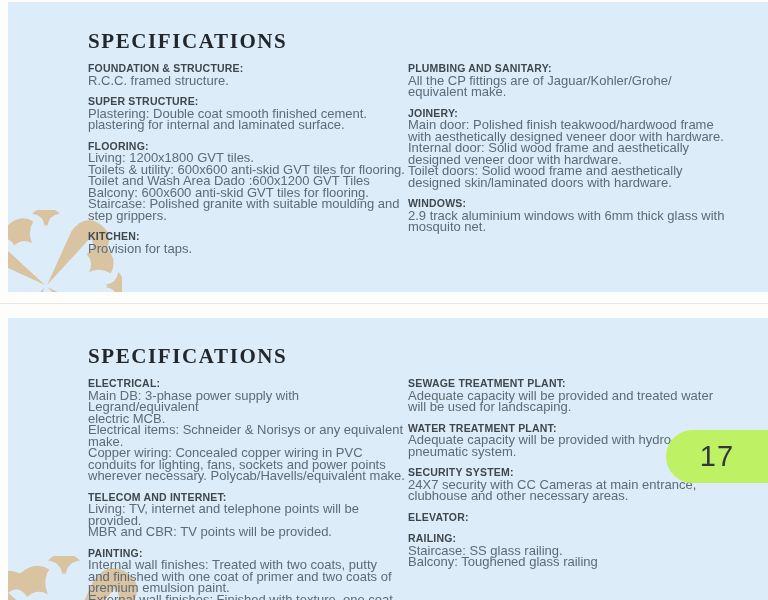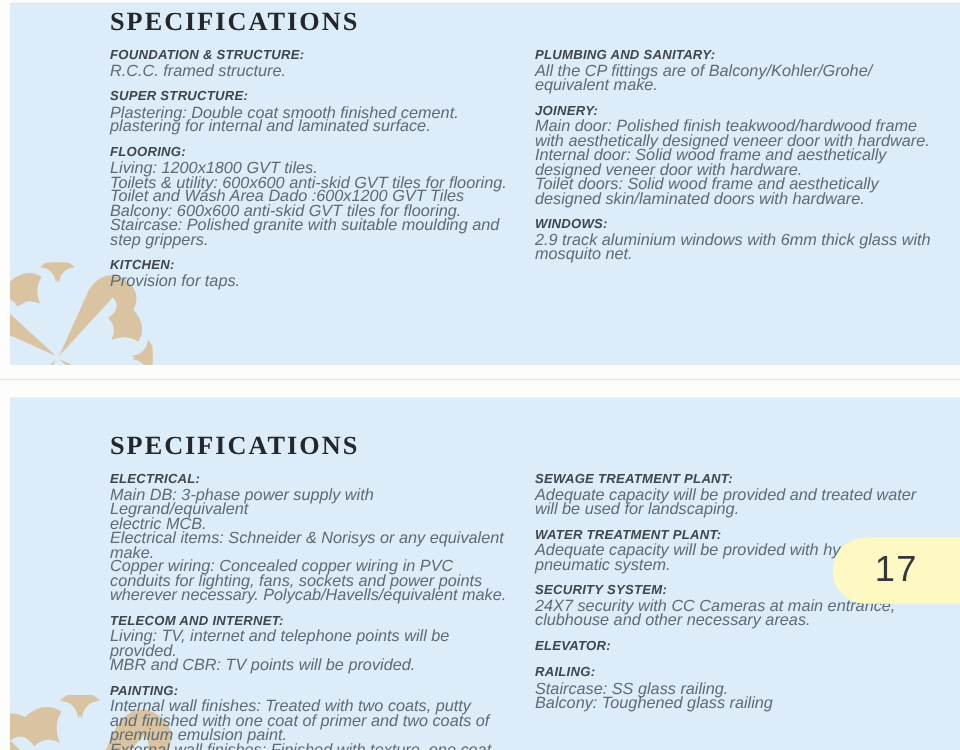--- a/index.html
+++ b/index.html
@@ -22,35 +22,34 @@
   .sheet-divider {
     position: absolute;
     left: 0; right: 0;
     top: 303px;
     height: 1px;
     background: #e7e6e2;
   }
   .card-inner {
     position: relative;
     z-index: 2;
-    padding: 3px 14px 0 80px;
+    padding: 27px 14px 0 80px;
   }
   .card-2 .card-inner { padding-top: 26px; }
   .card-title {
     font-family: "Liberation Serif", serif;
     font-weight: 700;
     font-size: 21px;
     letter-spacing: 1.6px;
     color: #23272b;
     margin-bottom: 9px;
   }
   .columns {
     display: flex;
-    gap: 22px;
-    font-style: italic;
+    gap: 2px;
   }
   .col { width: 318px; }
   .col-right { width: auto; flex: 1; min-width: 0; }
   .section { margin-bottom: 10px; }
   .sec-heading {
     font-size: 10.5px;
     line-height: 11.5px;
     font-weight: 700;
     letter-spacing: 0.2px;
     color: #3f464c;
@@ -77,21 +76,21 @@
     bottom: -132px;
     width: 176px;
     height: 176px;
   }
   .page-tab {
     position: absolute;
     top: 430px;
     right: 0;
     width: 102px;
     height: 53px;
-    background: #fef9c3;
+    background: #bef264;
     border-radius: 27px 0 0 27px;
     z-index: 5;
     display: flex;
     align-items: center;
     justify-content: center;
   }
   .page-tab span {
     font-size: 29px;
     letter-spacing: 1px;
     color: #33373b;
@@ -143,21 +142,21 @@
 step grippers.</div>
         </div>
         <div class="section">
           <div class="sec-heading">KITCHEN:</div>
           <div class="sec-body">Provision for taps.</div>
         </div>
       </div>
       <div class="col col-right">
         <div class="section">
           <div class="sec-heading">PLUMBING AND SANITARY:</div>
-          <div class="sec-body">All the CP fittings are of Balcony/Kohler/Grohe/
+          <div class="sec-body">All the CP fittings are of Jaguar/Kohler/Grohe/
 equivalent make.</div>
         </div>
         <div class="section">
           <div class="sec-heading">JOINERY:</div>
           <div class="sec-body">Main door: Polished finish teakwood/hardwood frame
 with aesthetically designed veneer door with hardware.
 Internal door: Solid wood frame and aesthetically
 designed veneer door with hardware.
 Toilet doors: Solid wood frame and aesthetically
 designed skin/laminated doors with hardware.</div>

